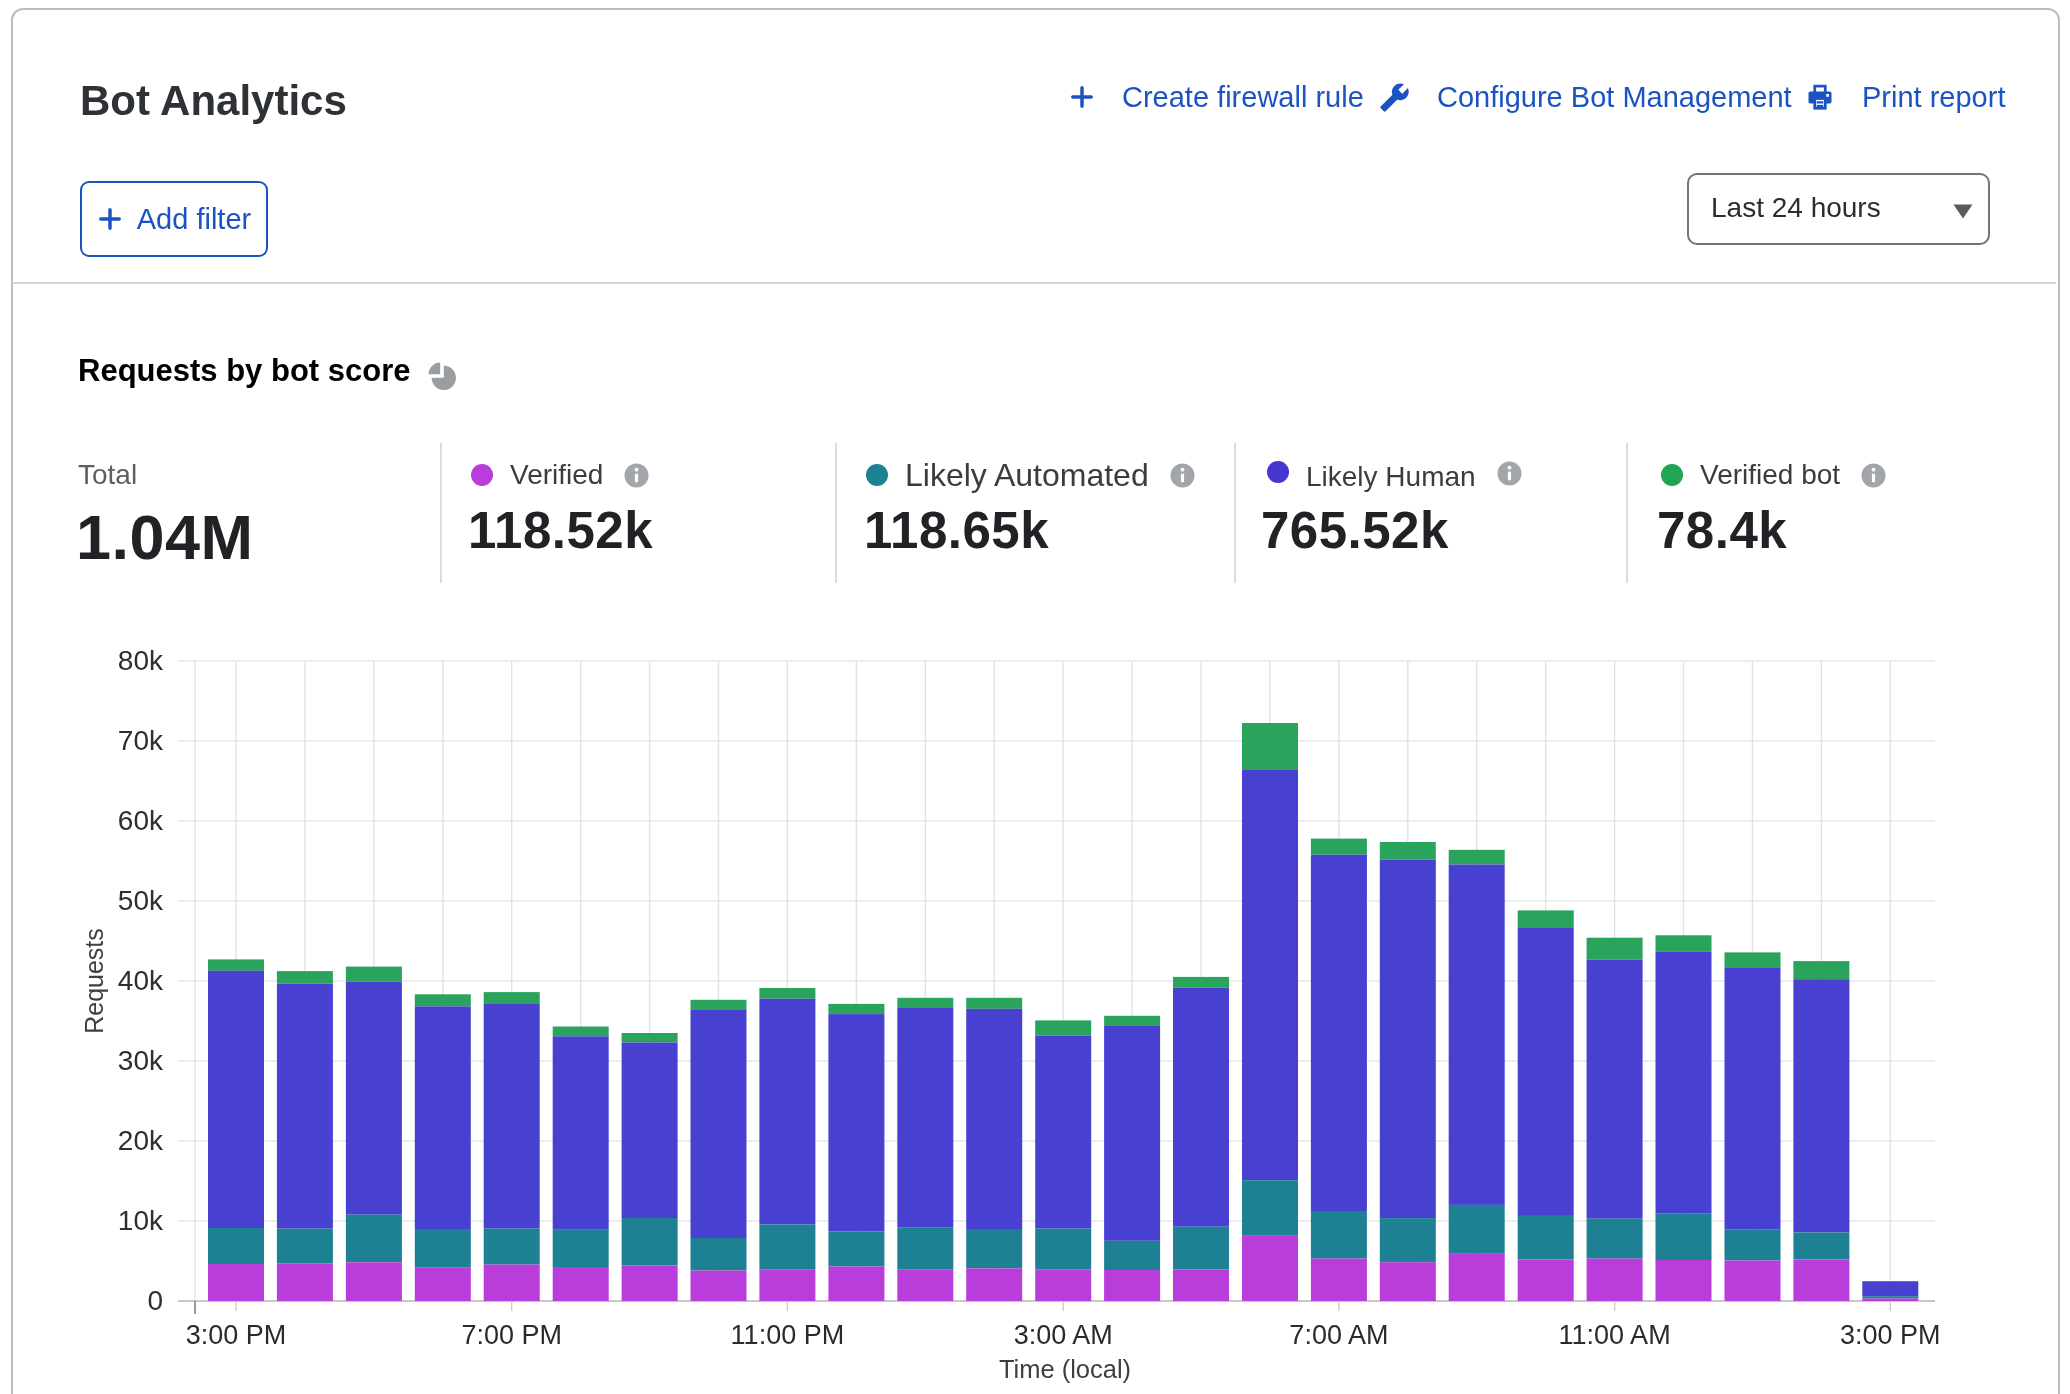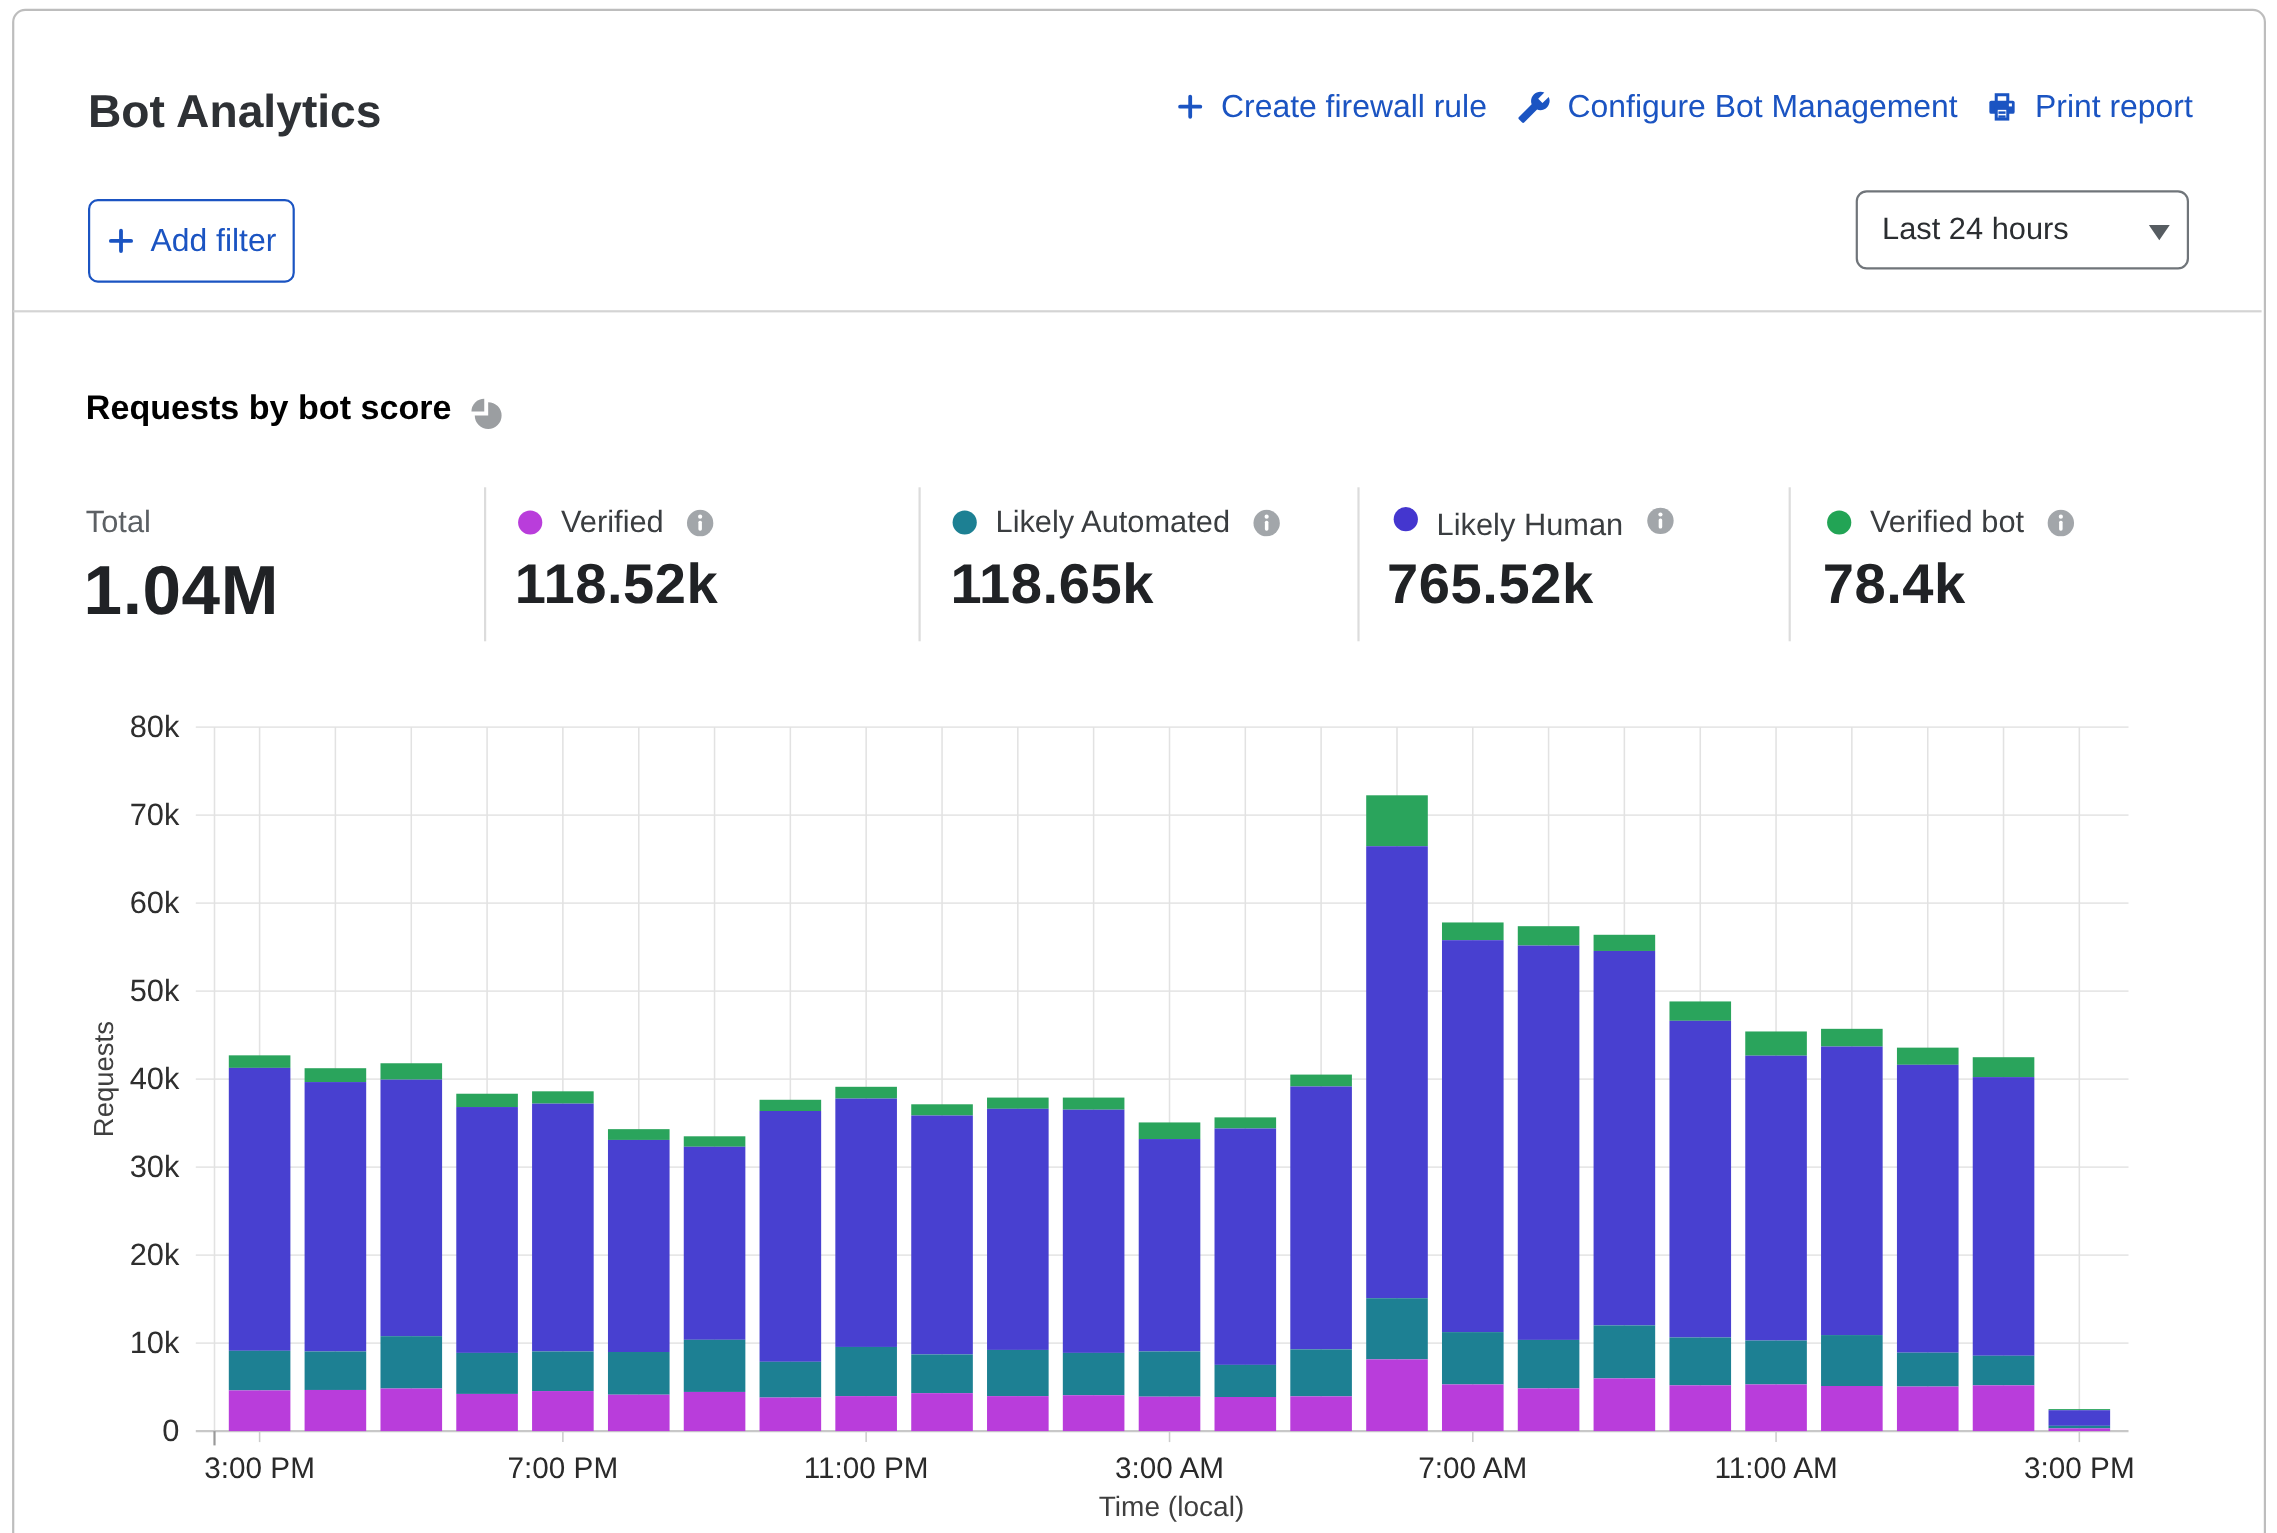--- a/index.html
+++ b/index.html
@@ -1,16 +1,16 @@
 <!DOCTYPE html>
 <html><head><meta charset="utf-8"><title>Bot Analytics</title>
 <style>
 html,body{margin:0;padding:0;background:#fff;font-family:"Liberation Sans",sans-serif;}
 body{width:2070px;height:1394px;position:relative;overflow:hidden;}
-.link{display:flex;align-items:center;gap:15px;color:#1b54c2;font-size:29px;position:absolute;top:81px;height:32px}
+.link{display:flex;align-items:center;gap:27px;color:#1b54c2;font-size:29px;position:absolute;top:81px;height:32px}
 </style></head>
 <body>
 <div style="position:absolute;left:11px;top:8px;width:2045px;height:1500px;border:2px solid #bdbdbd;border-radius:12px"></div>
 <div style="position:absolute;left:80px;top:77px;font-size:42px;font-weight:700;color:#2e3135">Bot Analytics</div>
 
 <div class="link" style="left:1069px">
     <svg width="26" height="26" viewBox="0 0 24 24" fill="none" stroke="#1b54c2" stroke-width="3.2" stroke-linecap="round">
       <path d="M12 3.5v17M3.5 12h17"></path>
     </svg>
     <span>Create firewall rule</span>
@@ -66,21 +66,21 @@
       <svg width="25" height="25" viewBox="0 0 25 25">
         <circle cx="12.5" cy="12.5" r="12" fill="#a2a6aa"></circle>
         <rect x="10.9" y="10.4" width="3.2" height="9" rx="1.4" fill="#fff"></rect>
         <circle cx="12.5" cy="6.7" r="1.9" fill="#fff"></circle>
       </svg>
     </span>
 </div>
 <div style="position:absolute;left:468px;top:501px;font-size:51px;font-weight:700;color:#202225;letter-spacing:0.5px">118.52k</div>
 <div style="position:absolute;left:866px;top:461px;display:flex;align-items:center;height:28px">
 <span style="width:22px;height:22px;border-radius:50%;background:#1d8093;margin-right:17px"></span>
-<span style="font-size:28px;color:#3a3d40">Likely Automated</span>
+<span style="font-size:32px;color:#3a3d40">Likely Automated</span>
 <span style="margin-left:21px;display:flex">
       <svg width="25" height="25" viewBox="0 0 25 25">
         <circle cx="12.5" cy="12.5" r="12" fill="#a2a6aa"></circle>
         <rect x="10.9" y="10.4" width="3.2" height="9" rx="1.4" fill="#fff"></rect>
         <circle cx="12.5" cy="6.7" r="1.9" fill="#fff"></circle>
       </svg>
     </span>
 </div>
 <div style="position:absolute;left:864px;top:501px;font-size:51px;font-weight:700;color:#202225;letter-spacing:0.5px">118.65k</div>
 <div style="position:absolute;left:1267px;top:461px;display:flex;align-items:flex-start;height:28px">

